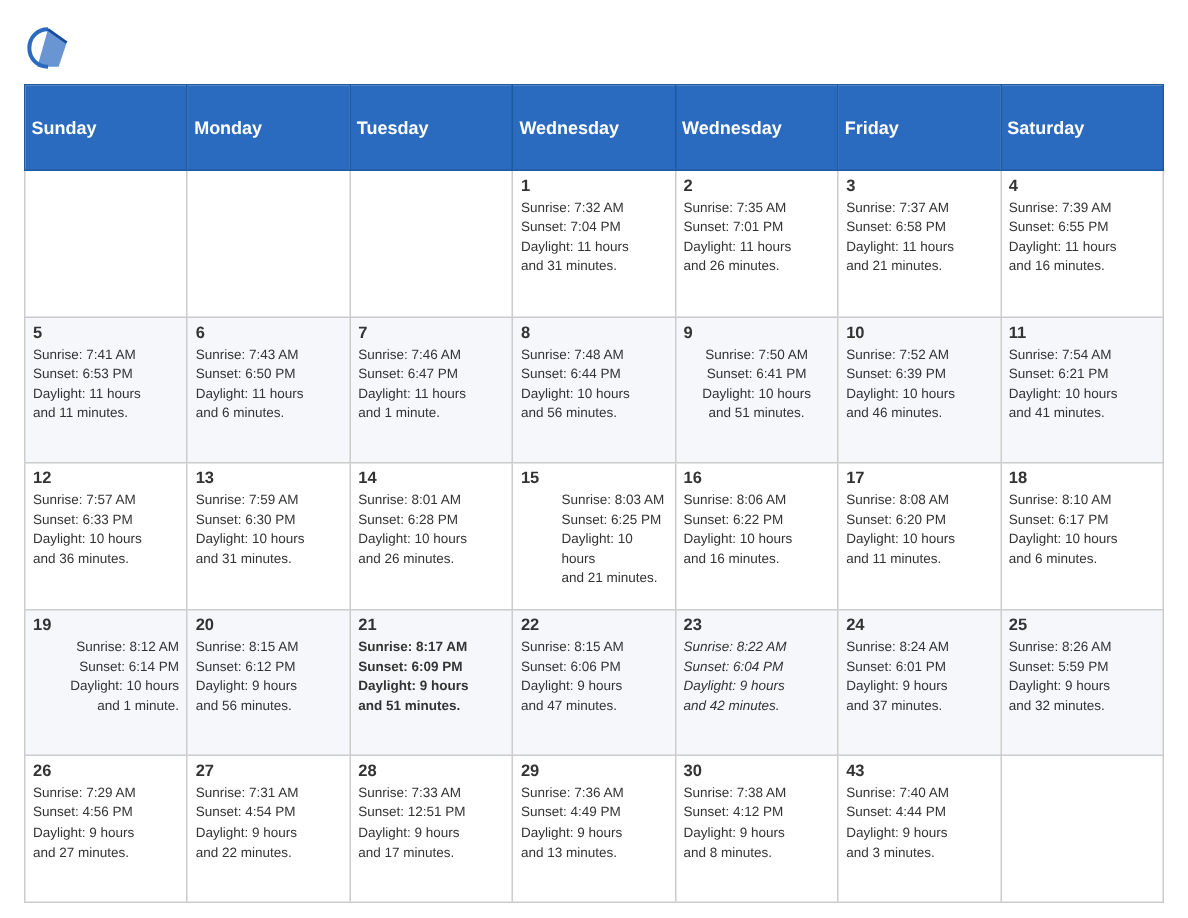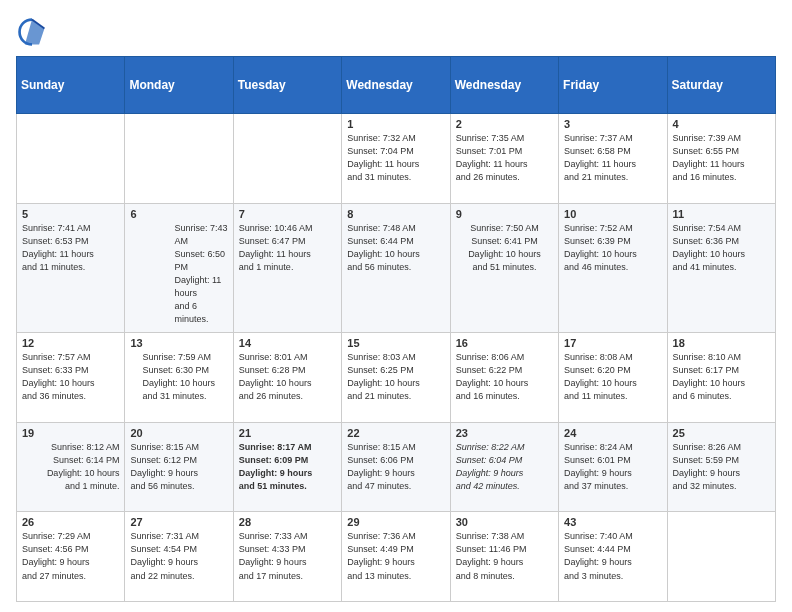--- a/index.html
+++ b/index.html
@@ -172,28 +172,28 @@
         <tr>
           <td>
             <span class="day-num">5</span>
             <div class="day-info" style="white-space: pre-line;">Sunrise: 7:41 AM
 Sunset: 6:53 PM
 Daylight: 11 hours
 and 11 minutes.</div>
           </td>
           <td>
             <span class="day-num">6</span>
-            <div class="day-info" style="white-space: pre-line; margin-left: 44px;">Sunrise: 7:43 AM
+            <div class="day-info" style="white-space: pre-line;">Sunrise: 7:43 AM
 Sunset: 6:50 PM
 Daylight: 11 hours
 and 6 minutes.</div>
           </td>
           <td>
             <span class="day-num">7</span>
-            <div class="day-info" style="white-space: pre-line;">Sunrise: 10:46 AM
+            <div class="day-info" style="white-space: pre-line;">Sunrise: 7:46 AM
 Sunset: 6:47 PM
 Daylight: 11 hours
 and 1 minute.</div>
           </td>
           <td>
             <span class="day-num">8</span>
             <div class="day-info" style="white-space: pre-line;">Sunrise: 7:48 AM
 Sunset: 6:44 PM
 Daylight: 10 hours
 and 56 minutes.</div>
@@ -208,50 +208,50 @@
           <td>
             <span class="day-num">10</span>
             <div class="day-info" style="white-space: pre-line;">Sunrise: 7:52 AM
 Sunset: 6:39 PM
 Daylight: 10 hours
 and 46 minutes.</div>
           </td>
           <td>
             <span class="day-num">11</span>
             <div class="day-info" style="white-space: pre-line;">Sunrise: 7:54 AM
-Sunset: 6:36 PM
+Sunset: 6:21 PM
 Daylight: 10 hours
 and 41 minutes.</div>
           </td>
         </tr>
         <tr>
           <td>
             <span class="day-num">12</span>
             <div class="day-info" style="white-space: pre-line;">Sunrise: 7:57 AM
 Sunset: 6:33 PM
 Daylight: 10 hours
 and 36 minutes.</div>
           </td>
           <td>
             <span class="day-num">13</span>
-            <div class="day-info" style="white-space: pre-line; margin-left: 12px;">Sunrise: 7:59 AM
+            <div class="day-info" style="white-space: pre-line;">Sunrise: 7:59 AM
 Sunset: 6:30 PM
 Daylight: 10 hours
 and 31 minutes.</div>
           </td>
           <td>
             <span class="day-num">14</span>
             <div class="day-info" style="white-space: pre-line;">Sunrise: 8:01 AM
 Sunset: 6:28 PM
 Daylight: 10 hours
 and 26 minutes.</div>
           </td>
           <td>
             <span class="day-num">15</span>
-            <div class="day-info" style="white-space: pre-line;">Sunrise: 8:03 AM
+            <div class="day-info" style="white-space: pre-line; margin-left: 27px;">Sunrise: 8:03 AM
 Sunset: 6:25 PM
 Daylight: 10 hours
 and 21 minutes.</div>
           </td>
           <td>
             <span class="day-num">16</span>
             <div class="day-info" style="white-space: pre-line;">Sunrise: 8:06 AM
 Sunset: 6:22 PM
 Daylight: 10 hours
 and 16 minutes.</div>
@@ -333,35 +333,35 @@
           <td>
             <span class="day-num">27</span>
             <div class="day-info" style="white-space: pre-line;">Sunrise: 7:31 AM
 Sunset: 4:54 PM
 Daylight: 9 hours
 and 22 minutes.</div>
           </td>
           <td>
             <span class="day-num">28</span>
             <div class="day-info" style="white-space: pre-line;">Sunrise: 7:33 AM
-Sunset: 4:33 PM
+Sunset: 12:51 PM
 Daylight: 9 hours
 and 17 minutes.</div>
           </td>
           <td>
             <span class="day-num">29</span>
             <div class="day-info" style="white-space: pre-line;">Sunrise: 7:36 AM
 Sunset: 4:49 PM
 Daylight: 9 hours
 and 13 minutes.</div>
           </td>
           <td>
             <span class="day-num">30</span>
             <div class="day-info" style="white-space: pre-line;">Sunrise: 7:38 AM
-Sunset: 11:46 PM
+Sunset: 4:12 PM
 Daylight: 9 hours
 and 8 minutes.</div>
           </td>
           <td>
             <span class="day-num">43</span>
             <div class="day-info" style="white-space: pre-line;">Sunrise: 7:40 AM
 Sunset: 4:44 PM
 Daylight: 9 hours
 and 3 minutes.</div>
           </td>

